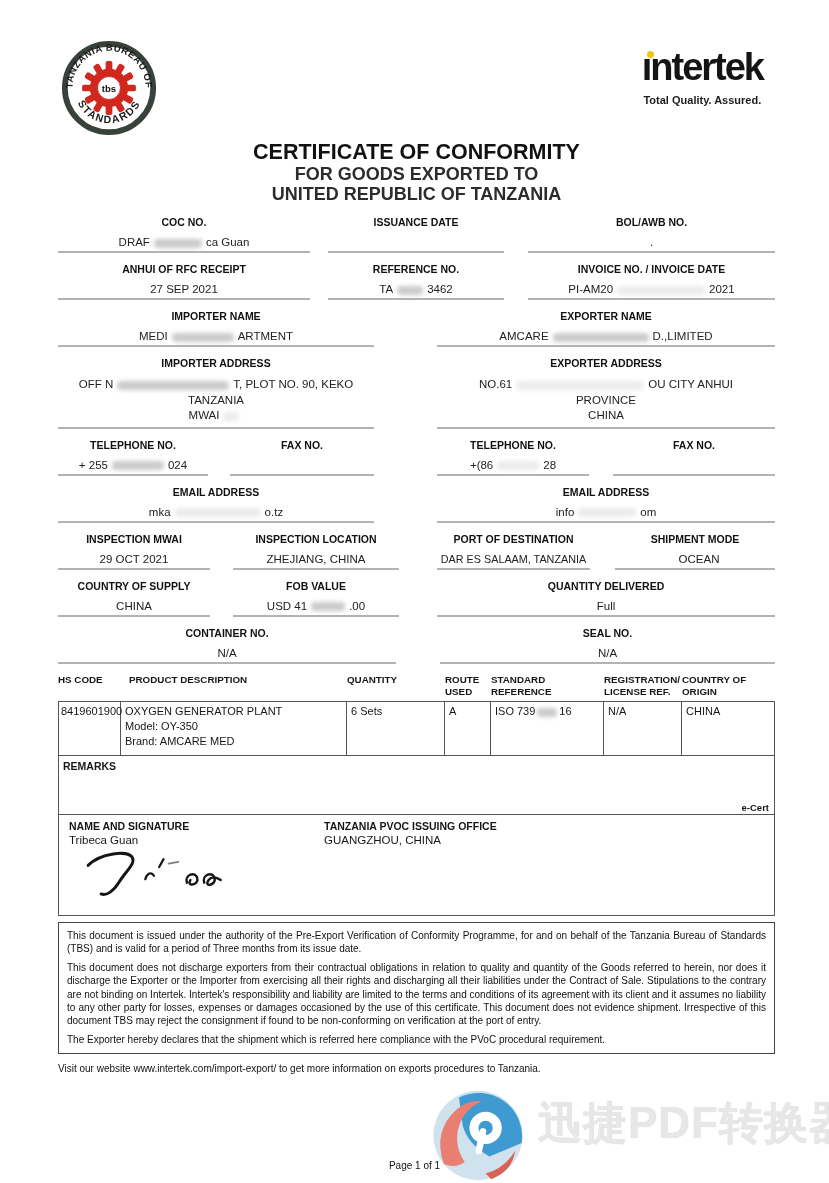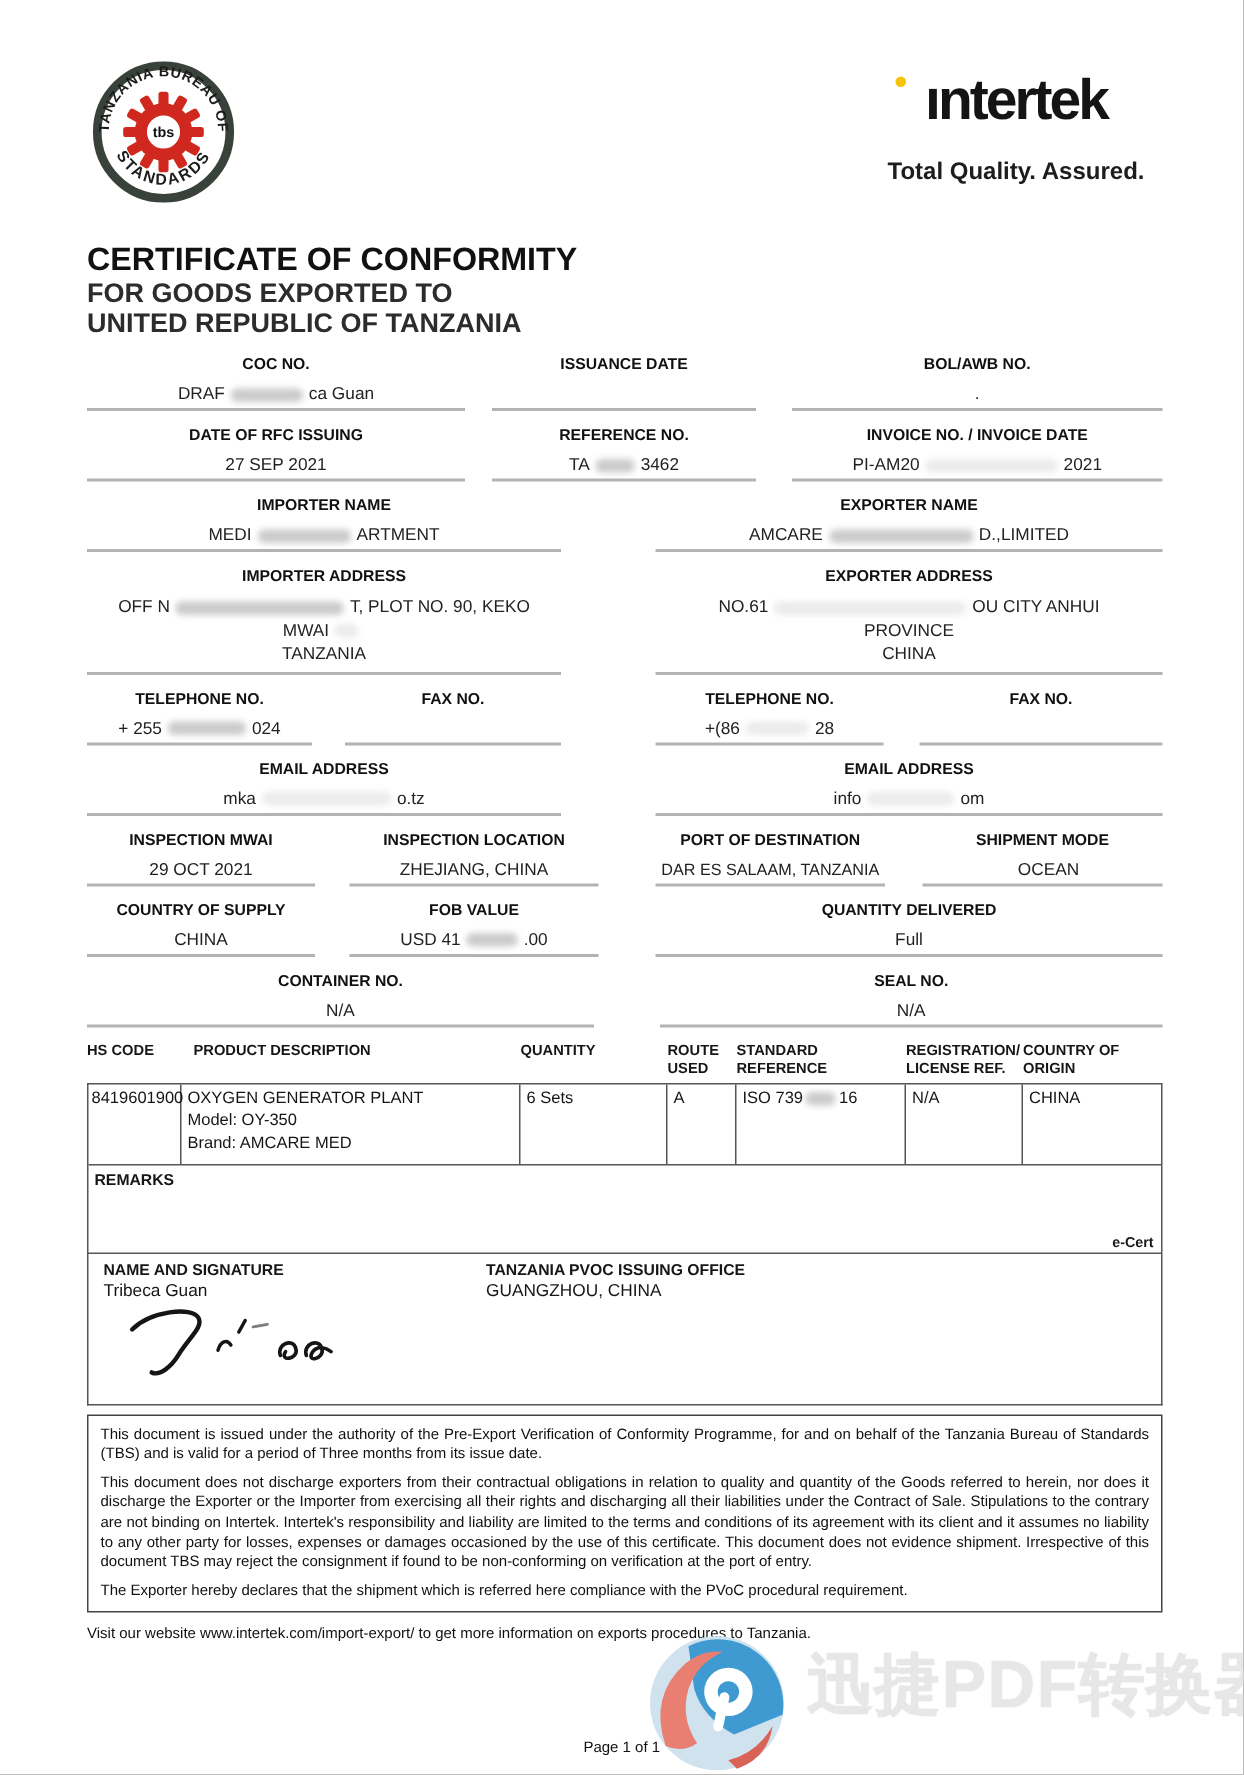--- a/index.html
+++ b/index.html
@@ -10,24 +10,24 @@
     background:#ffffff; color:#161616; overflow:hidden;
   }
   .content { margin:0 54px 0 58px; }
 
   
   .header { display:flex; justify-content:space-between; align-items:flex-start; padding-top:40px; }
   .tbs-logo { margin-left:0; }
   .intertek { position:relative; margin-top:8px; margin-right:12px; text-align:center; }
   .intertek .word { font-weight:bold; font-size:38px; letter-spacing:-2px; color:#141414; line-height:1; }
   .intertek .dot { position:absolute; left:5px; top:3px; width:7px; height:7px; border-radius:50%; background:#f4c30a; }
-  .intertek .tagline { font-size:16px; font-weight:bold; color:#1d1d1d; margin-top:20px; letter-spacing:0; }
-
-  
-  .title-block { text-align:left; margin-top:20px; line-height:1.12; }
+  .intertek .tagline { font-size:11px; font-weight:bold; color:#1d1d1d; margin-top:8px; letter-spacing:0; }
+
+  
+  .title-block { text-align:center; margin-top:0; line-height:1.12; }
   .title-1 { font-size:21.5px; font-weight:bold; color:#111; }
   .title-2 { font-size:18px; font-weight:bold; color:#2c2c2c; }
 
   
   .form { margin-top:12px;text-align:center; }
   .band { display:flex; margin-bottom:10px; }
   .field { }
   .flabel { font-size:10.5px; font-weight:bold; color:#111; margin-bottom:8px; white-space:nowrap; }
   .fvalue { font-size:11.5px; color:#222; min-height:17px; padding-bottom:3px; border-bottom:2px solid #b3b3b3; white-space:nowrap; }
   .fvalue.multiline { white-space:normal; line-height:15.5px; }
@@ -131,21 +131,21 @@
         </div>
         <div style="width:24px"></div>
         <div class="field" style="width:247px">
           <div class="flabel">BOL/AWB NO.</div>
           <div class="fvalue">.</div>
         </div>
       </div>
 
       <div class="band">
         <div class="field" style="width:252px">
-          <div class="flabel">DATE OF RFC ISSUING</div>
+          <div class="flabel">ANHUI OF RFC RECEIPT</div>
           <div class="fvalue">27 SEP 2021</div>
         </div>
         <div style="width:18px"></div>
         <div class="field" style="width:176px">
           <div class="flabel">REFERENCE NO.</div>
           <div class="fvalue"><span>TA</span><span class="smudge" style="width:26px"></span><span>3462</span></div>
         </div>
         <div style="width:24px"></div>
         <div class="field" style="width:247px">
           <div class="flabel">INVOICE NO. / INVOICE DATE</div>
@@ -163,22 +163,22 @@
           <div class="flabel">EXPORTER NAME</div>
           <div class="fvalue"><span>AMCARE</span><span class="smudge" style="width:96px"></span><span>D.,LIMITED</span></div>
         </div>
       </div>
 
       <div class="band">
         <div class="field" style="width:316px">
           <div class="flabel">IMPORTER ADDRESS</div>
           <div class="fvalue multiline">
             <div><span>OFF N</span><span class="smudge" style="width:112px"></span><span>T, PLOT NO. 90, KEKO</span></div>
+            <div>TANZANIA</div>
             <div><span>MWAI</span><span class="smudge light" style="width:16px"></span></div>
-            <div>TANZANIA</div>
           </div>
         </div>
         <div style="width:63px"></div>
         <div class="field" style="width:338px">
           <div class="flabel">EXPORTER ADDRESS</div>
           <div class="fvalue multiline">
             <div><span>NO.61</span><span class="smudge light" style="width:128px"></span><span>OU CITY ANHUI</span></div>
             <div>PROVINCE</div>
             <div>CHINA</div>
           </div>

